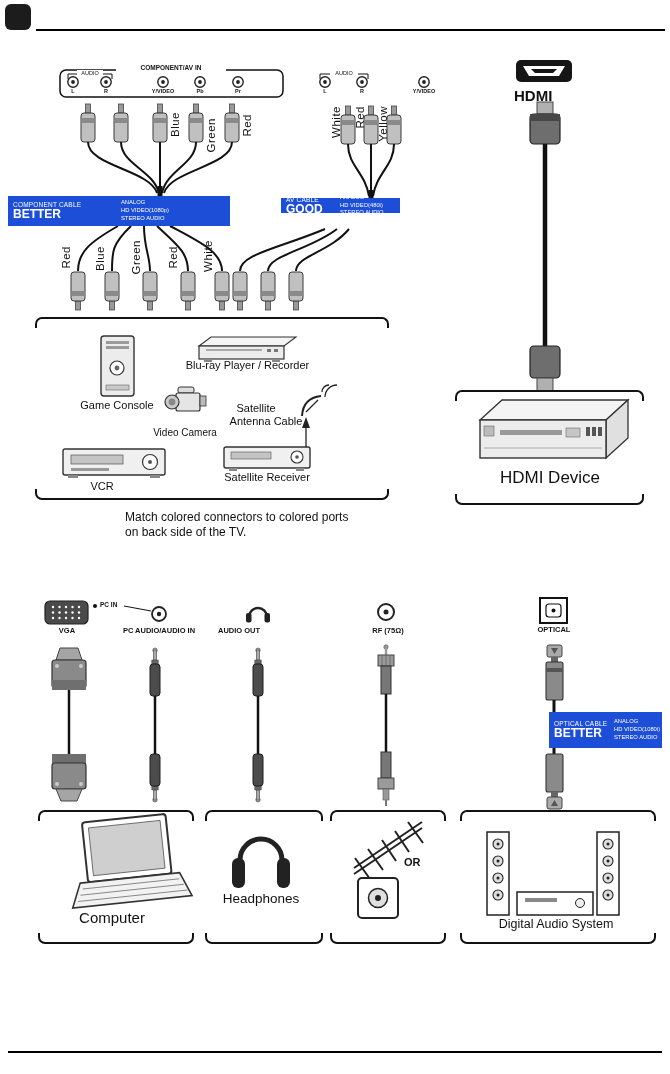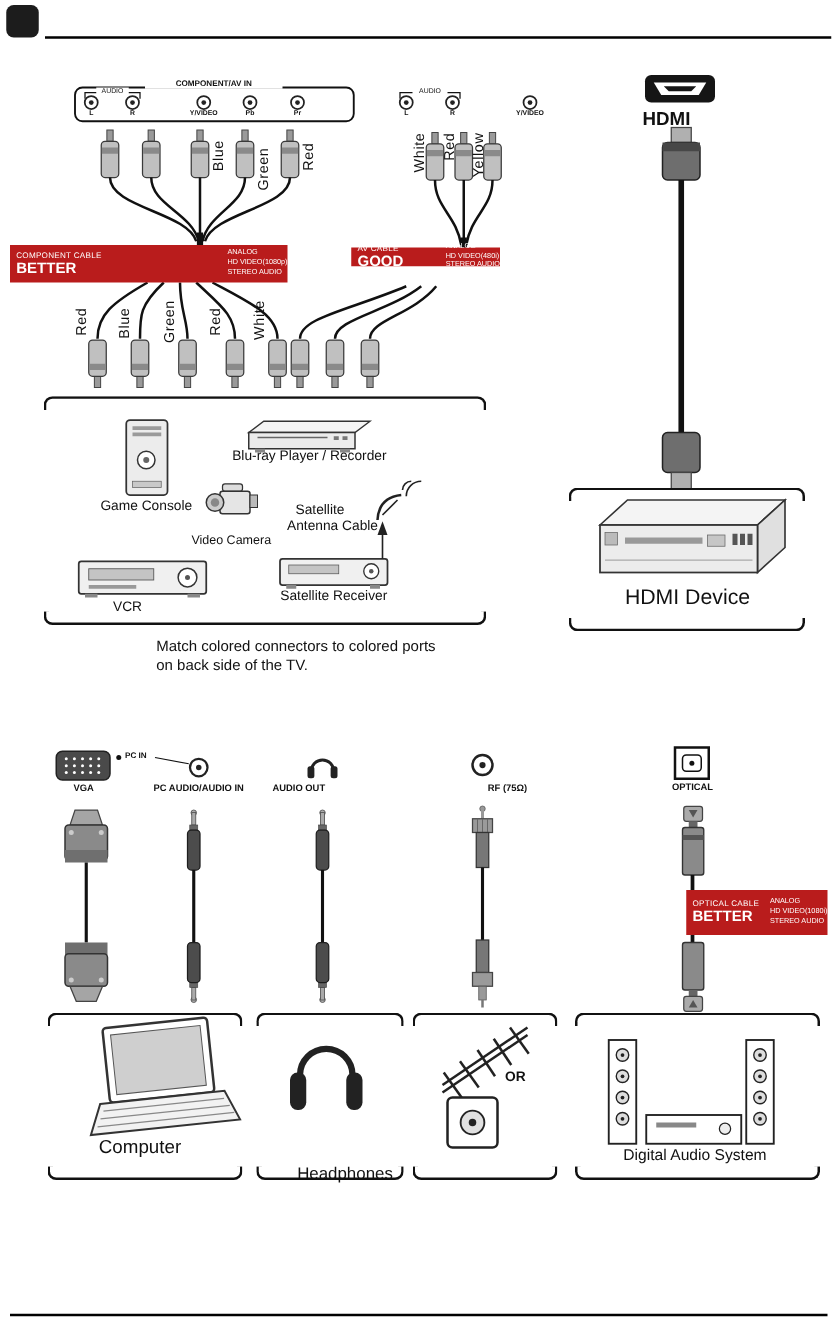--- a/index.html
+++ b/index.html
@@ -9,21 +9,21 @@
   .lbl{position:absolute;z-index:2;color:#111;line-height:1.15;}
   .vlabel{position:absolute;z-index:2;writing-mode:vertical-rl;transform:rotate(180deg);
           font-size:11.5px;color:#111;letter-spacing:0.5px;}
   .rule{position:absolute;background:#000;z-index:2;}
   .corner-tab{position:absolute;left:5px;top:4px;width:26px;height:26px;background:#1c1c1c;
               border-radius:6px;z-index:2;}
   .bracket-top{position:absolute;height:9px;border:2px solid #111;border-bottom:none;
                border-radius:7px 7px 0 0;z-index:2;}
   .bracket-bottom{position:absolute;height:9px;border:2px solid #111;border-top:none;
                   border-radius:0 0 7px 7px;z-index:2;}
-  .strip{position:absolute;background:#b91c1c;color:#fff;display:flex;align-items:center;z-index:3;justify-content:space-between;}
+  .strip{position:absolute;background:#1d4ed8;color:#fff;display:flex;align-items:center;z-index:3;}
   .strip-left{display:flex;flex-direction:column;justify-content:center;padding-left:5px;flex:0 0 auto;}
   .strip-name{font-size:6.5px;letter-spacing:0.2px;white-space:nowrap;}
   .strip-rating{font-size:12px;font-weight:bold;line-height:1.05;}
   .strip-specs{display:flex;flex-direction:column;justify-content:center;font-size:5.8px;
                line-height:1.35;padding-left:8px;white-space:nowrap;}
   .whitebg{background:#fff;}
 </style>
 </head>
 <body>
 
@@ -437,21 +437,21 @@
   <div class="lbl" style="left:125px;top:526px;width:280px;font-size:12px;">on back side of the TV.</div>
   <div class="lbl" style="left:125px;top:511px;width:280px;font-size:12px;">Match colored connectors to colored ports</div>
 
   <div class="lbl" style="left:514px;top:87px;width:60px;text-align:left;font-size:15px;font-weight:bold;">HDMI</div>
   <div class="lbl" style="left:460px;top:468px;width:180px;text-align:center;font-size:17px;">HDMI Device</div>
 
   <div class="lbl" style="left:100px;top:601px;width:26px;font-size:6.5px;font-weight:bold;">PC IN</div>
   <div class="lbl" style="left:44px;top:627px;width:46px;text-align:center;font-size:7.5px;font-weight:bold;">VGA</div>
   <div class="lbl" style="left:99px;top:627px;width:120px;text-align:center;font-size:7.5px;font-weight:bold;">PC AUDIO/AUDIO IN</div>
   <div class="lbl" style="left:218px;top:627px;width:80px;text-align:left;font-size:7.5px;font-weight:bold;">AUDIO OUT</div>
-  <div class="lbl" style="left:366px;top:627px;width:80px;text-align:center;font-size:7.5px;font-weight:bold;">RF (75Ω)</div>
+  <div class="lbl" style="left:348px;top:627px;width:80px;text-align:center;font-size:7.5px;font-weight:bold;">RF (75Ω)</div>
   <div class="lbl" style="left:514px;top:626px;width:80px;text-align:center;font-size:7.5px;font-weight:bold;">OPTICAL</div>
 
   <div class="lbl" style="left:52px;top:909px;width:120px;text-align:center;font-size:15px;">Computer</div>
-  <div class="lbl" style="left:216px;top:891px;width:120px;text-align:center;font-size:13.5px;margin-top:40px;">Headphones</div>
+  <div class="lbl" style="left:201px;top:891px;width:120px;text-align:center;font-size:13.5px;">Headphones</div>
   <div class="lbl" style="left:404px;top:856px;width:30px;font-size:11px;font-weight:bold;">OR</div>
   <div class="lbl" style="left:476px;top:917px;width:160px;text-align:center;font-size:12.5px;">Digital Audio System</div>
 
 </div>
 
 </body></html>

